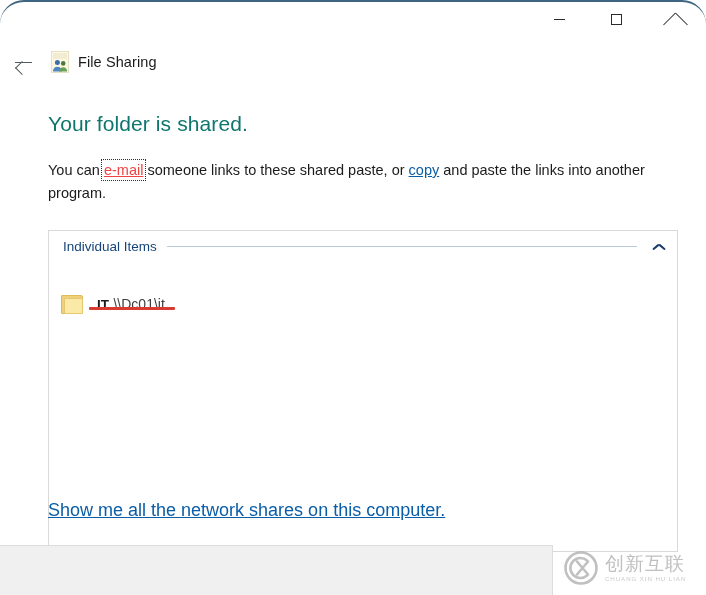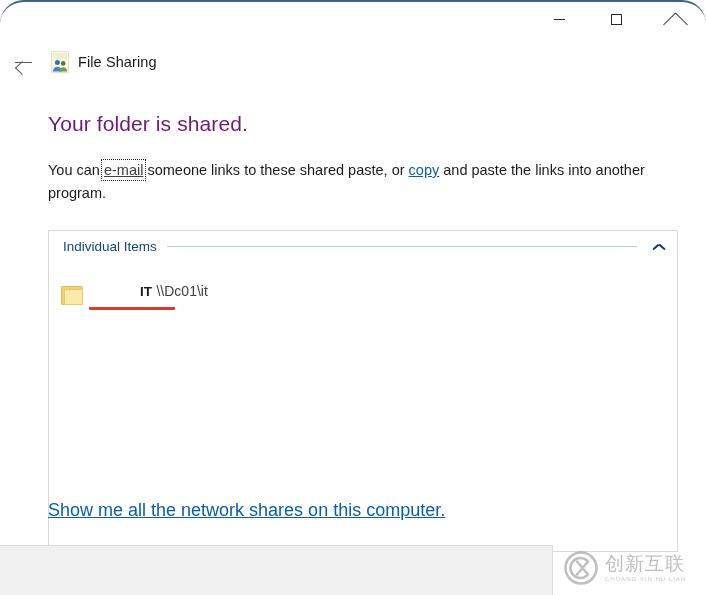--- a/index.html
+++ b/index.html
@@ -150,42 +150,42 @@
     position: absolute;
     left: 0;
     top: 90px;
     width: 706px;
   }
   #page-heading {
     position: absolute;
     left: 48px;
     top: 20px;
     font-size: 21px;
-    color: #701a75;
+    color: #0f766e;
     letter-spacing: 0.1px;
     white-space: nowrap;
   }
   #description {
     position: absolute;
     left: 48px;
     top: 67px;
     width: 618px;
     font-size: 14.5px;
     color: #1b1b1b;
     line-height: 23px;
   }
 
   a.link {
     color: #0a5ea8;
     text-decoration: underline;
     cursor: default;
     text-align: right;
   }
   a.link-focus {
-    color: #404040;
+    color: #ef4444;
     text-decoration: underline;
     outline: 1px dotted #2b2b2b;
     outline-offset: 2px;
     background: #ffffff;
     cursor: default;
   }
 
   
   #group-box {
     position: absolute;
@@ -252,24 +252,23 @@
   
   #share-list {
     position: absolute;
     left: 0;
     top: 32px;
     width: 630px;
   }
   .share-item {
     position: relative;
     display: flex;
-    align-items: center;
+    align-items: flex-end;
     padding: 5px 0 0 12px;
     height: 46px;
-    gap: 43px;
   }
   .folder-icon {
     width: 22px;
     height: 19px;
     position: relative;
     flex: none;
     margin-top: 9px;
   }
   .folder-icon .f-back {
     position: absolute;

